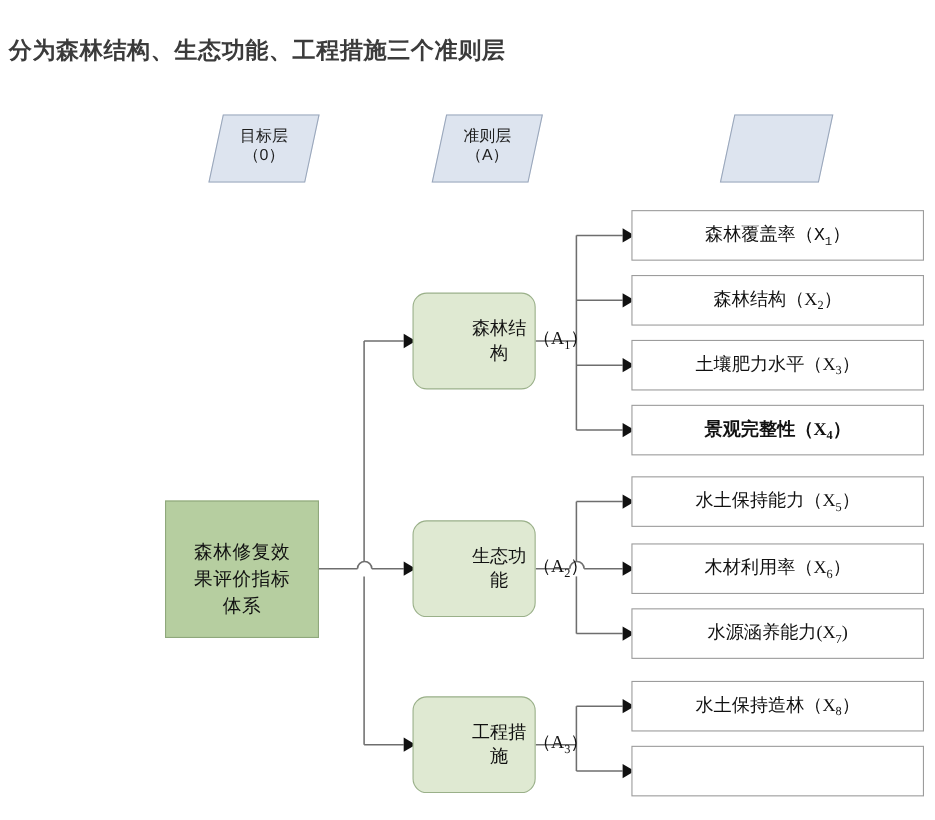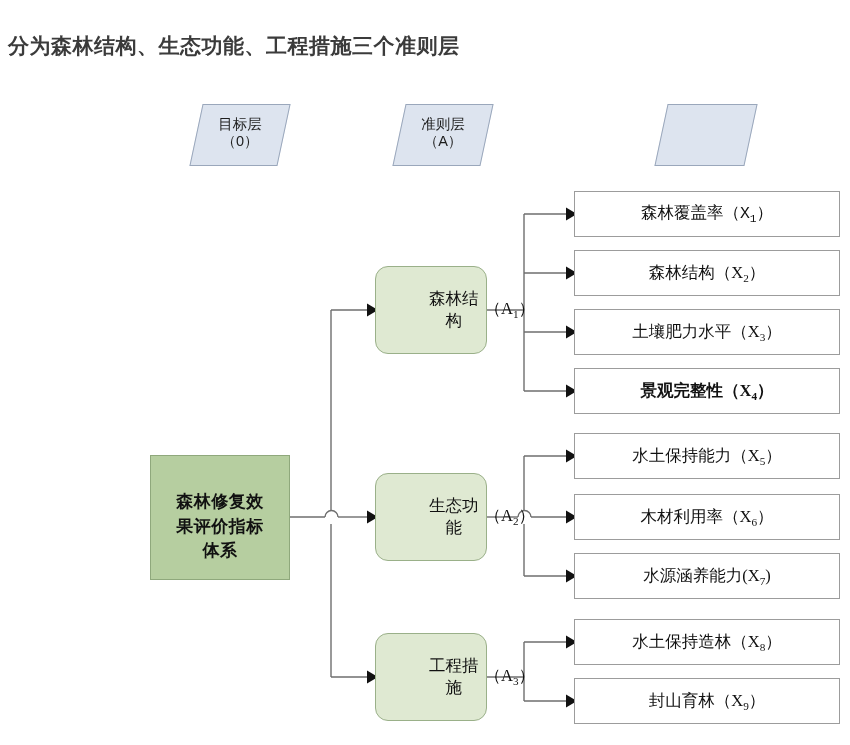--- a/index.html
+++ b/index.html
@@ -51,21 +51,20 @@
     box-sizing:border-box;
   }
   #goal-box-label{
     position:absolute;
     left:150px;top:455px;width:140px;height:144px;
     display:flex;align-items:center;justify-content:center;
     text-align:center;
     font-size:17px;line-height:1.45;
     color:#111;
     letter-spacing:0.5px;
-    font-weight:bold;
   }
 
   
   .crit-box{
     position:absolute;
     left:375px;width:112px;height:88px;
     background:#dfe9d2;
     border:1px solid #9ab089;
     border-radius:13px;
     box-sizing:border-box;
@@ -233,17 +232,14 @@
   <div class="ind-label" style="top:553px;">
     <span><span>水源涵养能力(X</span><sub>7</sub><span>)</span></span>
   </div>
 
   <div class="ind-box" style="top:619px;"></div>
   <div class="ind-label" style="top:619px;border-radius:19px;">
     <span><span>水土保持造林（X</span><sub>8</sub><span>）</span></span>
   </div>
 
   <div class="ind-box" style="top:678px;"></div>
-  <div class="ind-label" style="top:678px;">
-    <span><span>封山育林（X</span><sub>9</sub><span>）</span></span>
-  </div>
 
 </div>
 
 </body></html>

